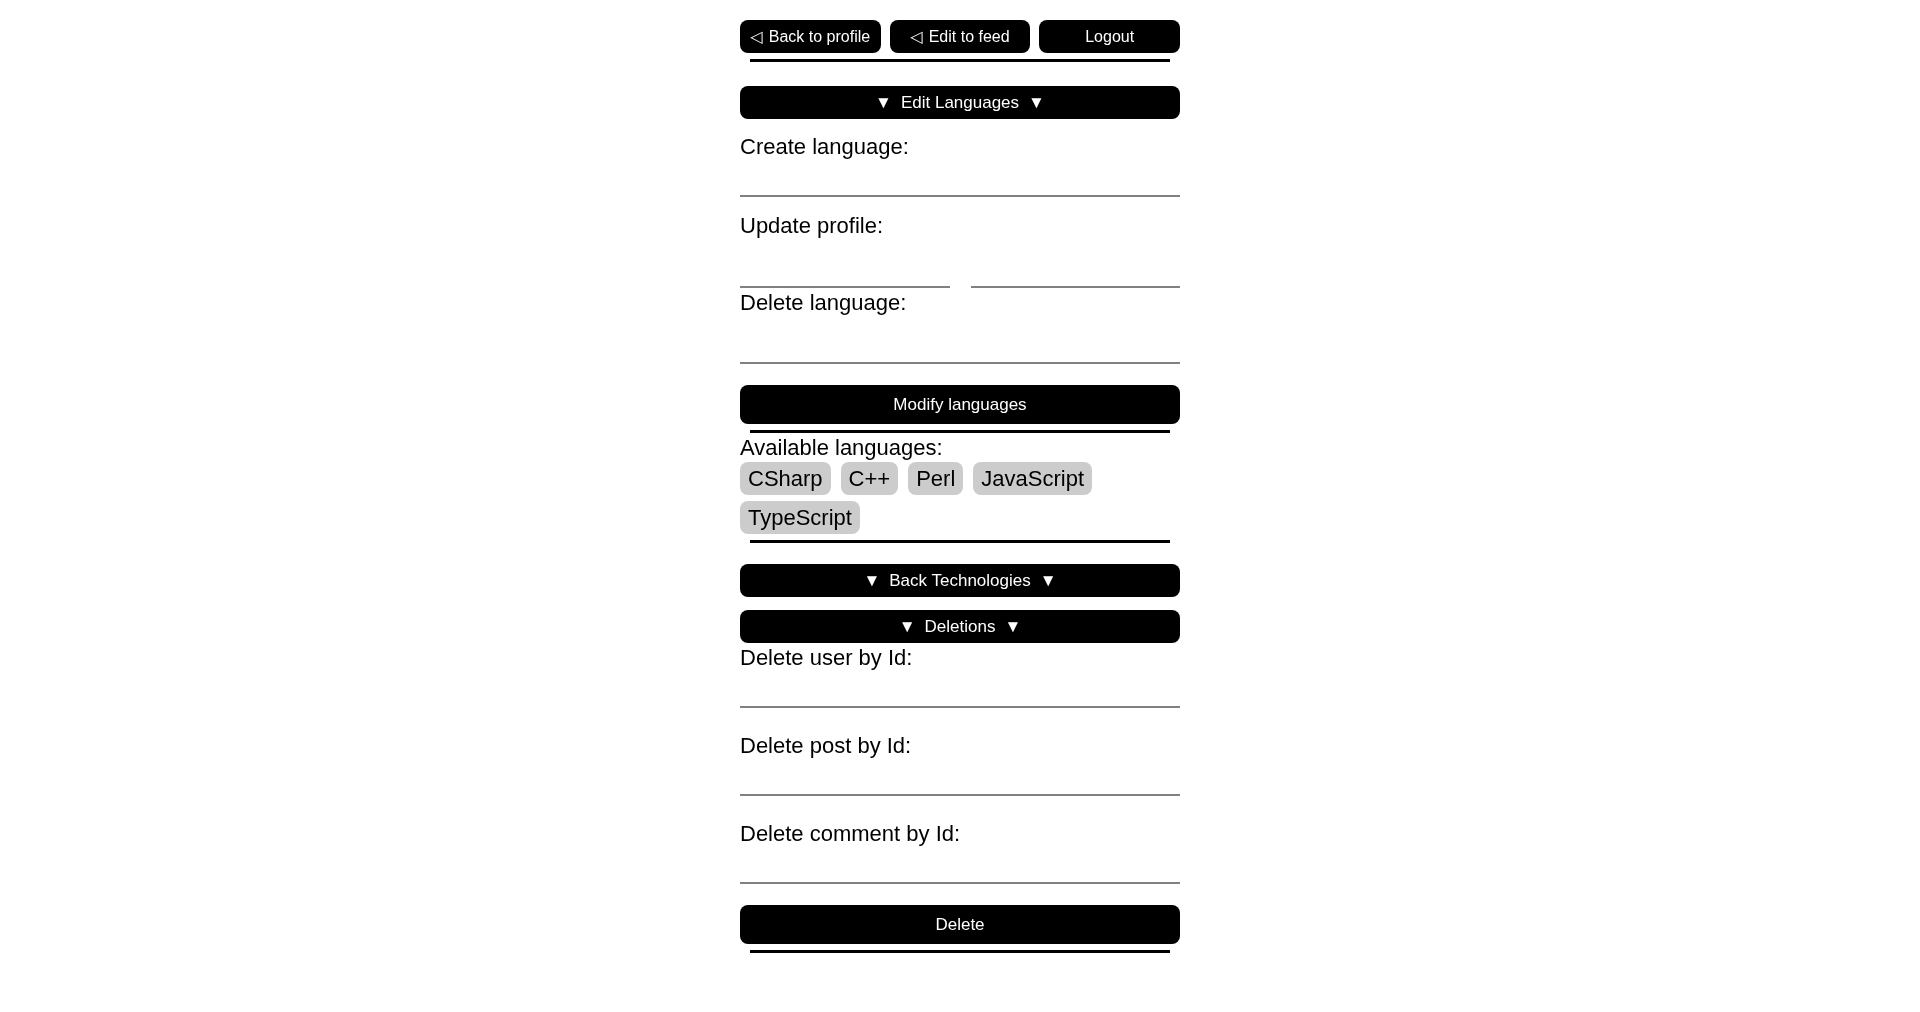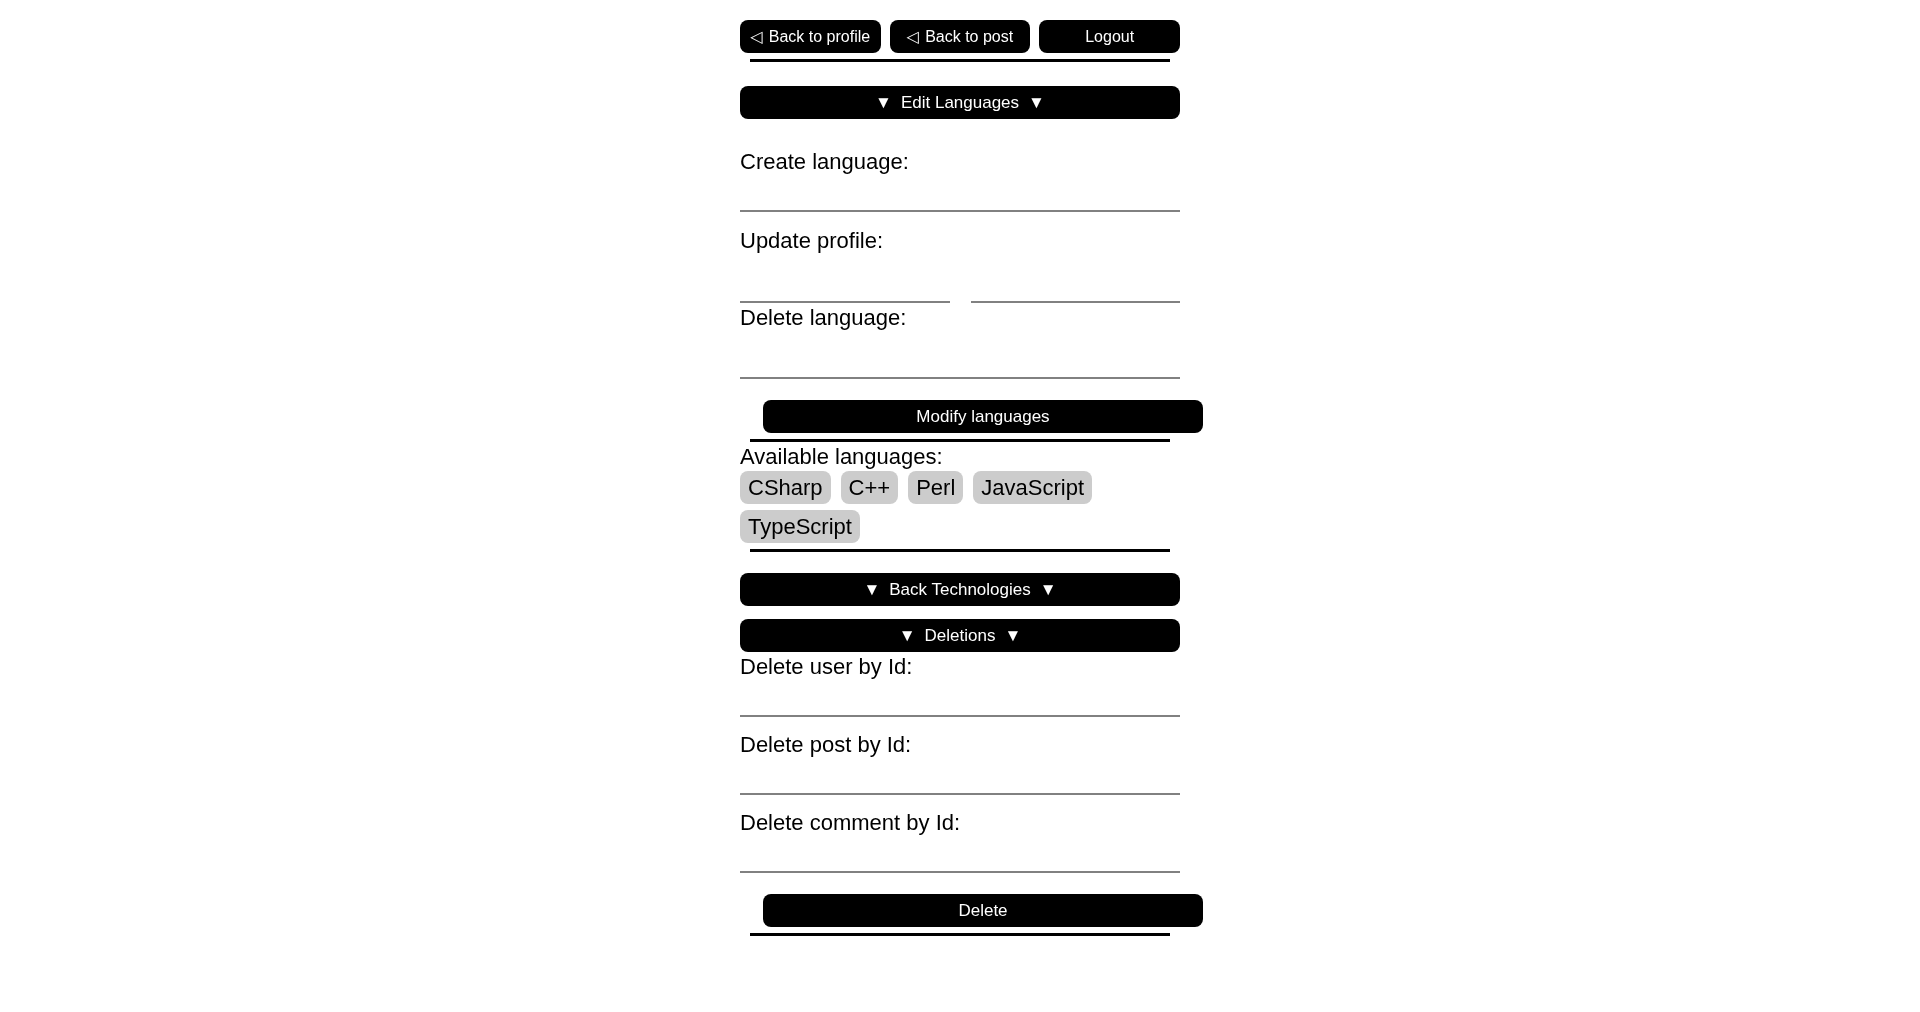--- a/index.html
+++ b/index.html
@@ -53,26 +53,25 @@
     width: 100%;
     height: 33px;
     font-size: 17px;
     display: flex;
     align-items: center;
     justify-content: center;
     gap: 9px;
   }
   .solid-btn {
     width: 100%;
-    height: 33px;
+    height: 39px;
     font-size: 17px;
     display: flex;
     align-items: center;
     justify-content: center;
-    margin-left: 23px;
   }
   .field-label {
     display: block;
     font-size: 22px;
     line-height: 25px;
   }
   input.underline {
     display: block;
     width: 100%;
     border: none;
@@ -102,44 +101,44 @@
     padding: 3px 8px;
     font-size: 22px;
     line-height: 27px;
     display: inline-block;
   }
   
   .mt11 { margin-top: 11px; }
   .mt12 { margin-top: 12px; }
   .mt13 { margin-top: 13px; }
   .mt14 { margin-top: 2px; }
-  .mt15 { margin-top: 30px; }
+  .mt15 { margin-top: 15px; }
   .mt16 { margin-top: 16px; }
   .mt17 { margin-top: 2px; }
   .mt21 { margin-top: 21px; }
   .mt24 { margin-top: 24px; }
-  .mt27 { margin-top: 15px; }
+  .mt27 { margin-top: 25px; }
   .h38 { height: 38px; }
   .h49 { height: 49px; }
   .h50 { height: 50px; }
 </style>
 </head>
 <body>
 
 <div class="page">
   <div class="container">
 
     <div class="nav-row">
       <button class="btn nav-btn">
         <span>◁</span>
         <span>Back to profile</span>
       </button>
       <button class="btn nav-btn">
         <span>◁</span>
-        <span>Back to post</span>
+        <span>Edit to feed</span>
       </button>
       <button class="btn nav-btn">
         <span>Logout</span>
       </button>
     </div>
 
     <hr class="thick">
 
     <button class="btn toggle-btn mt24">
       <span>▼</span>

